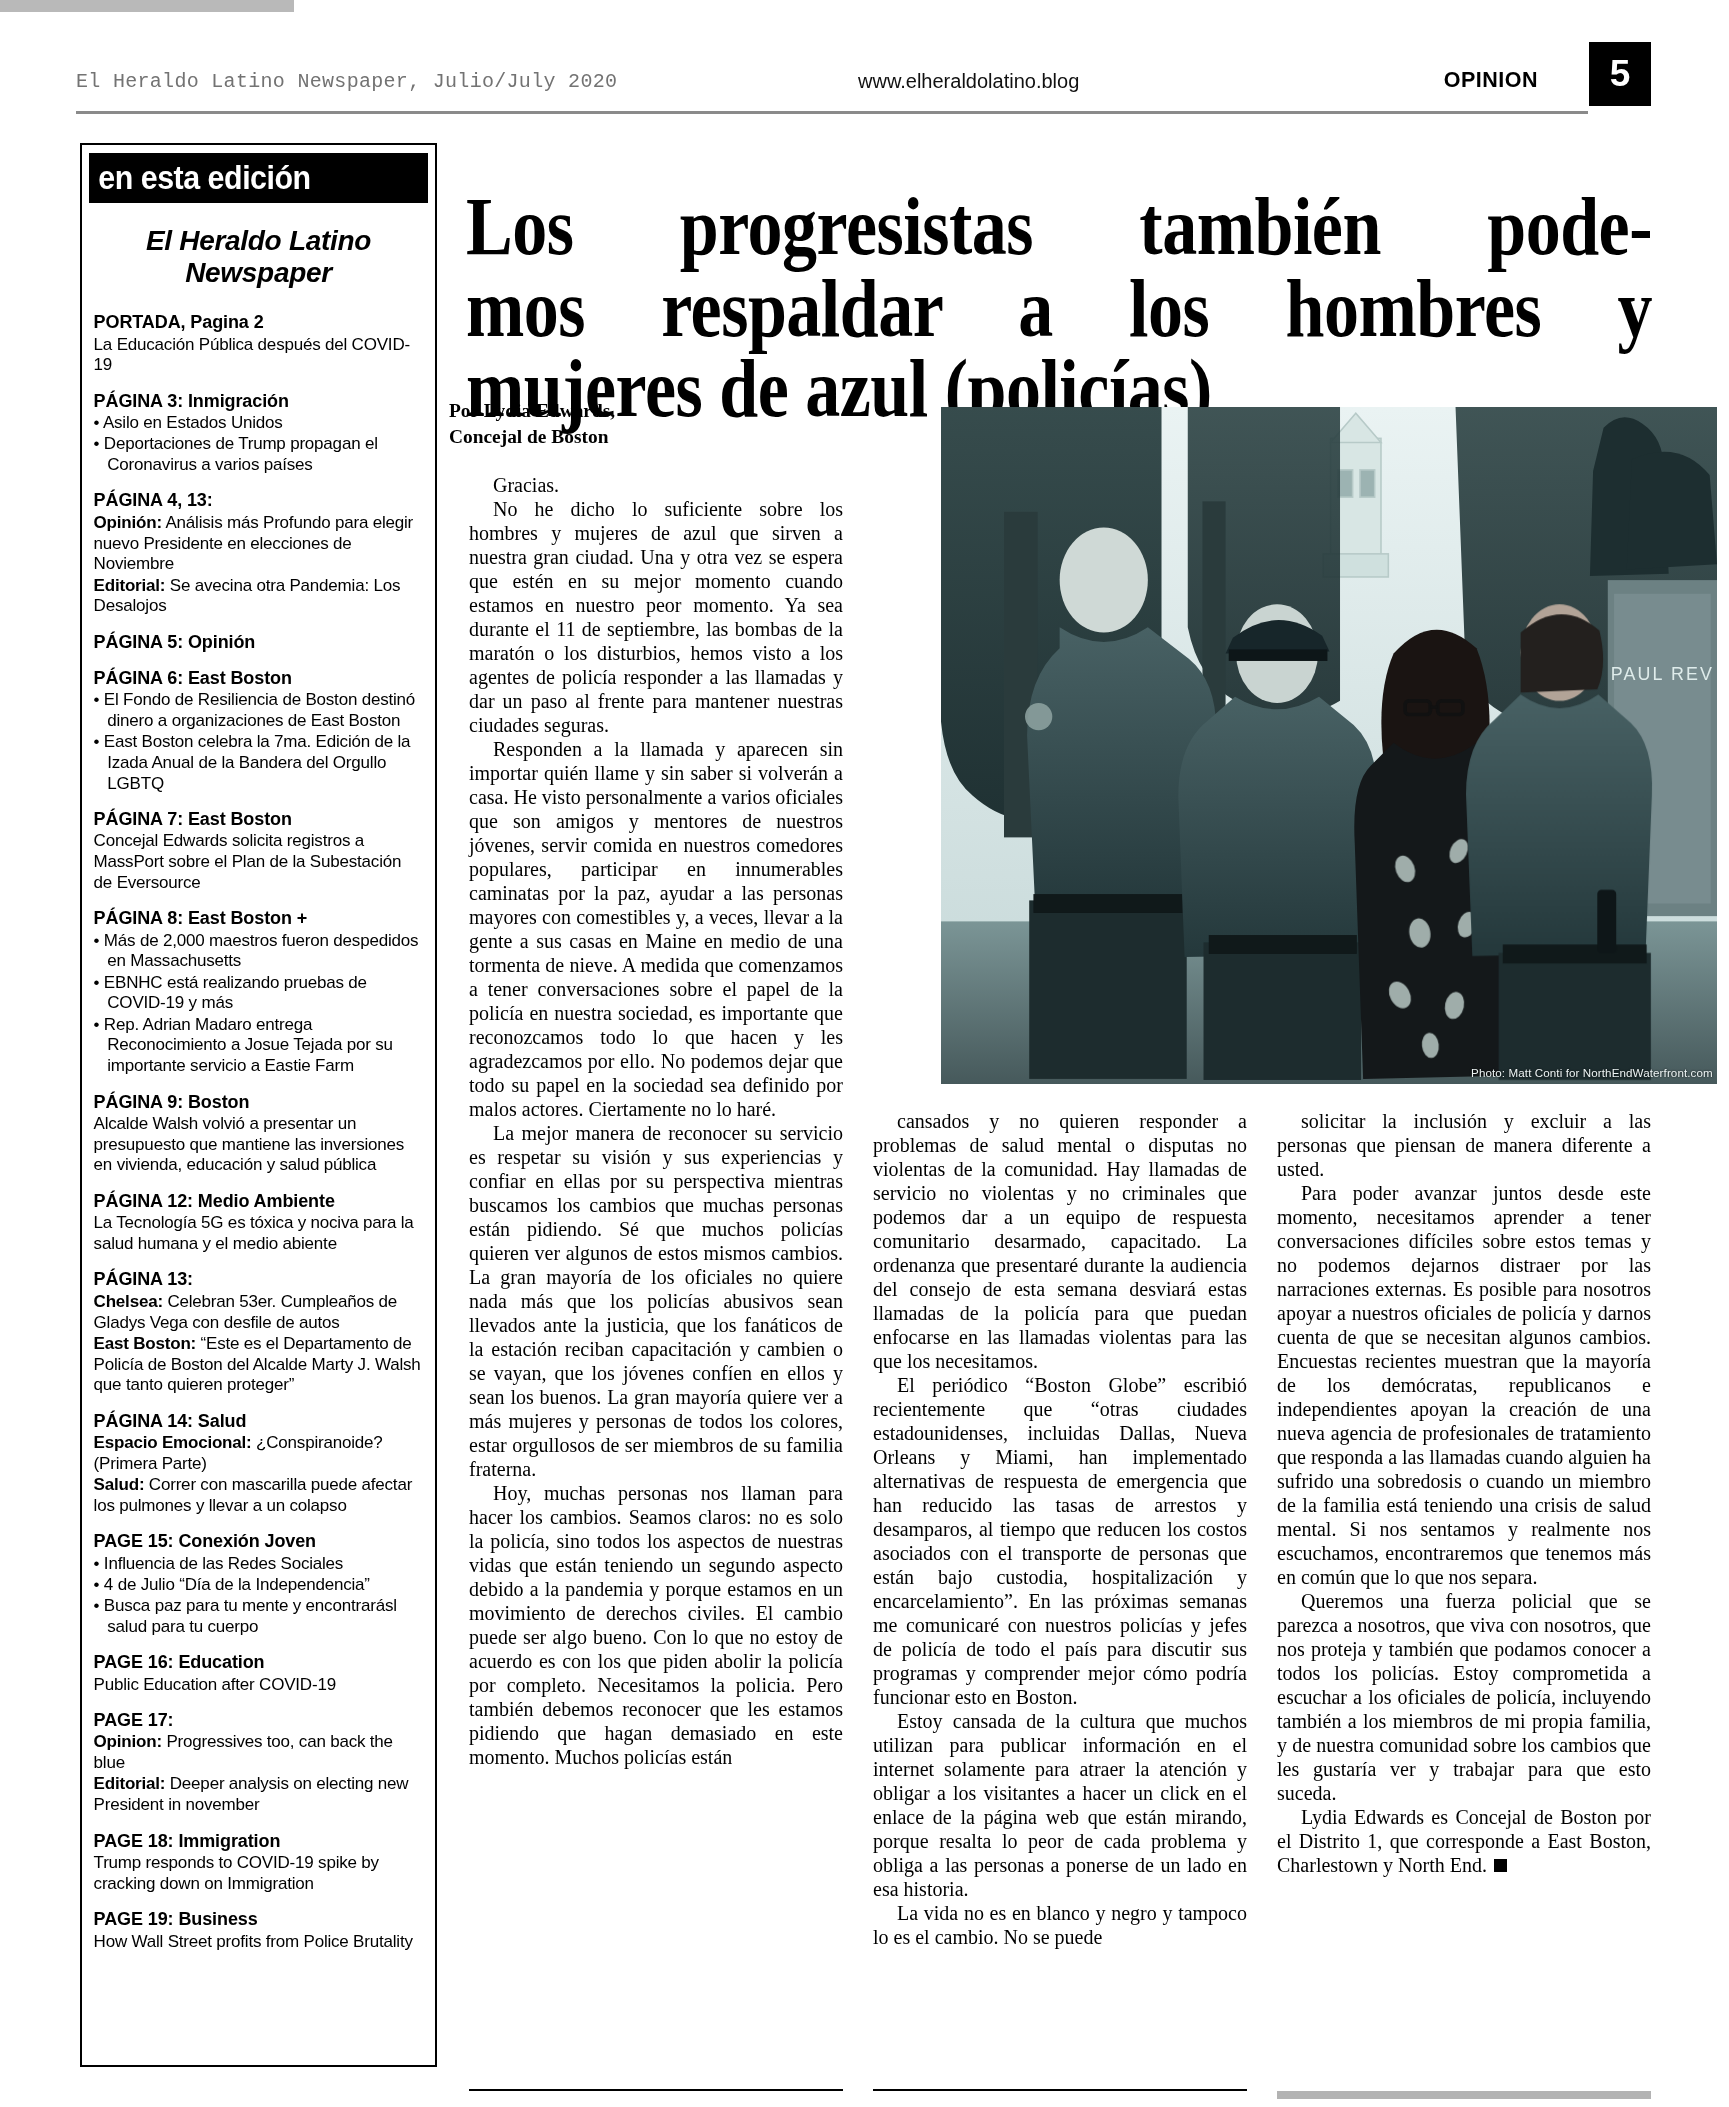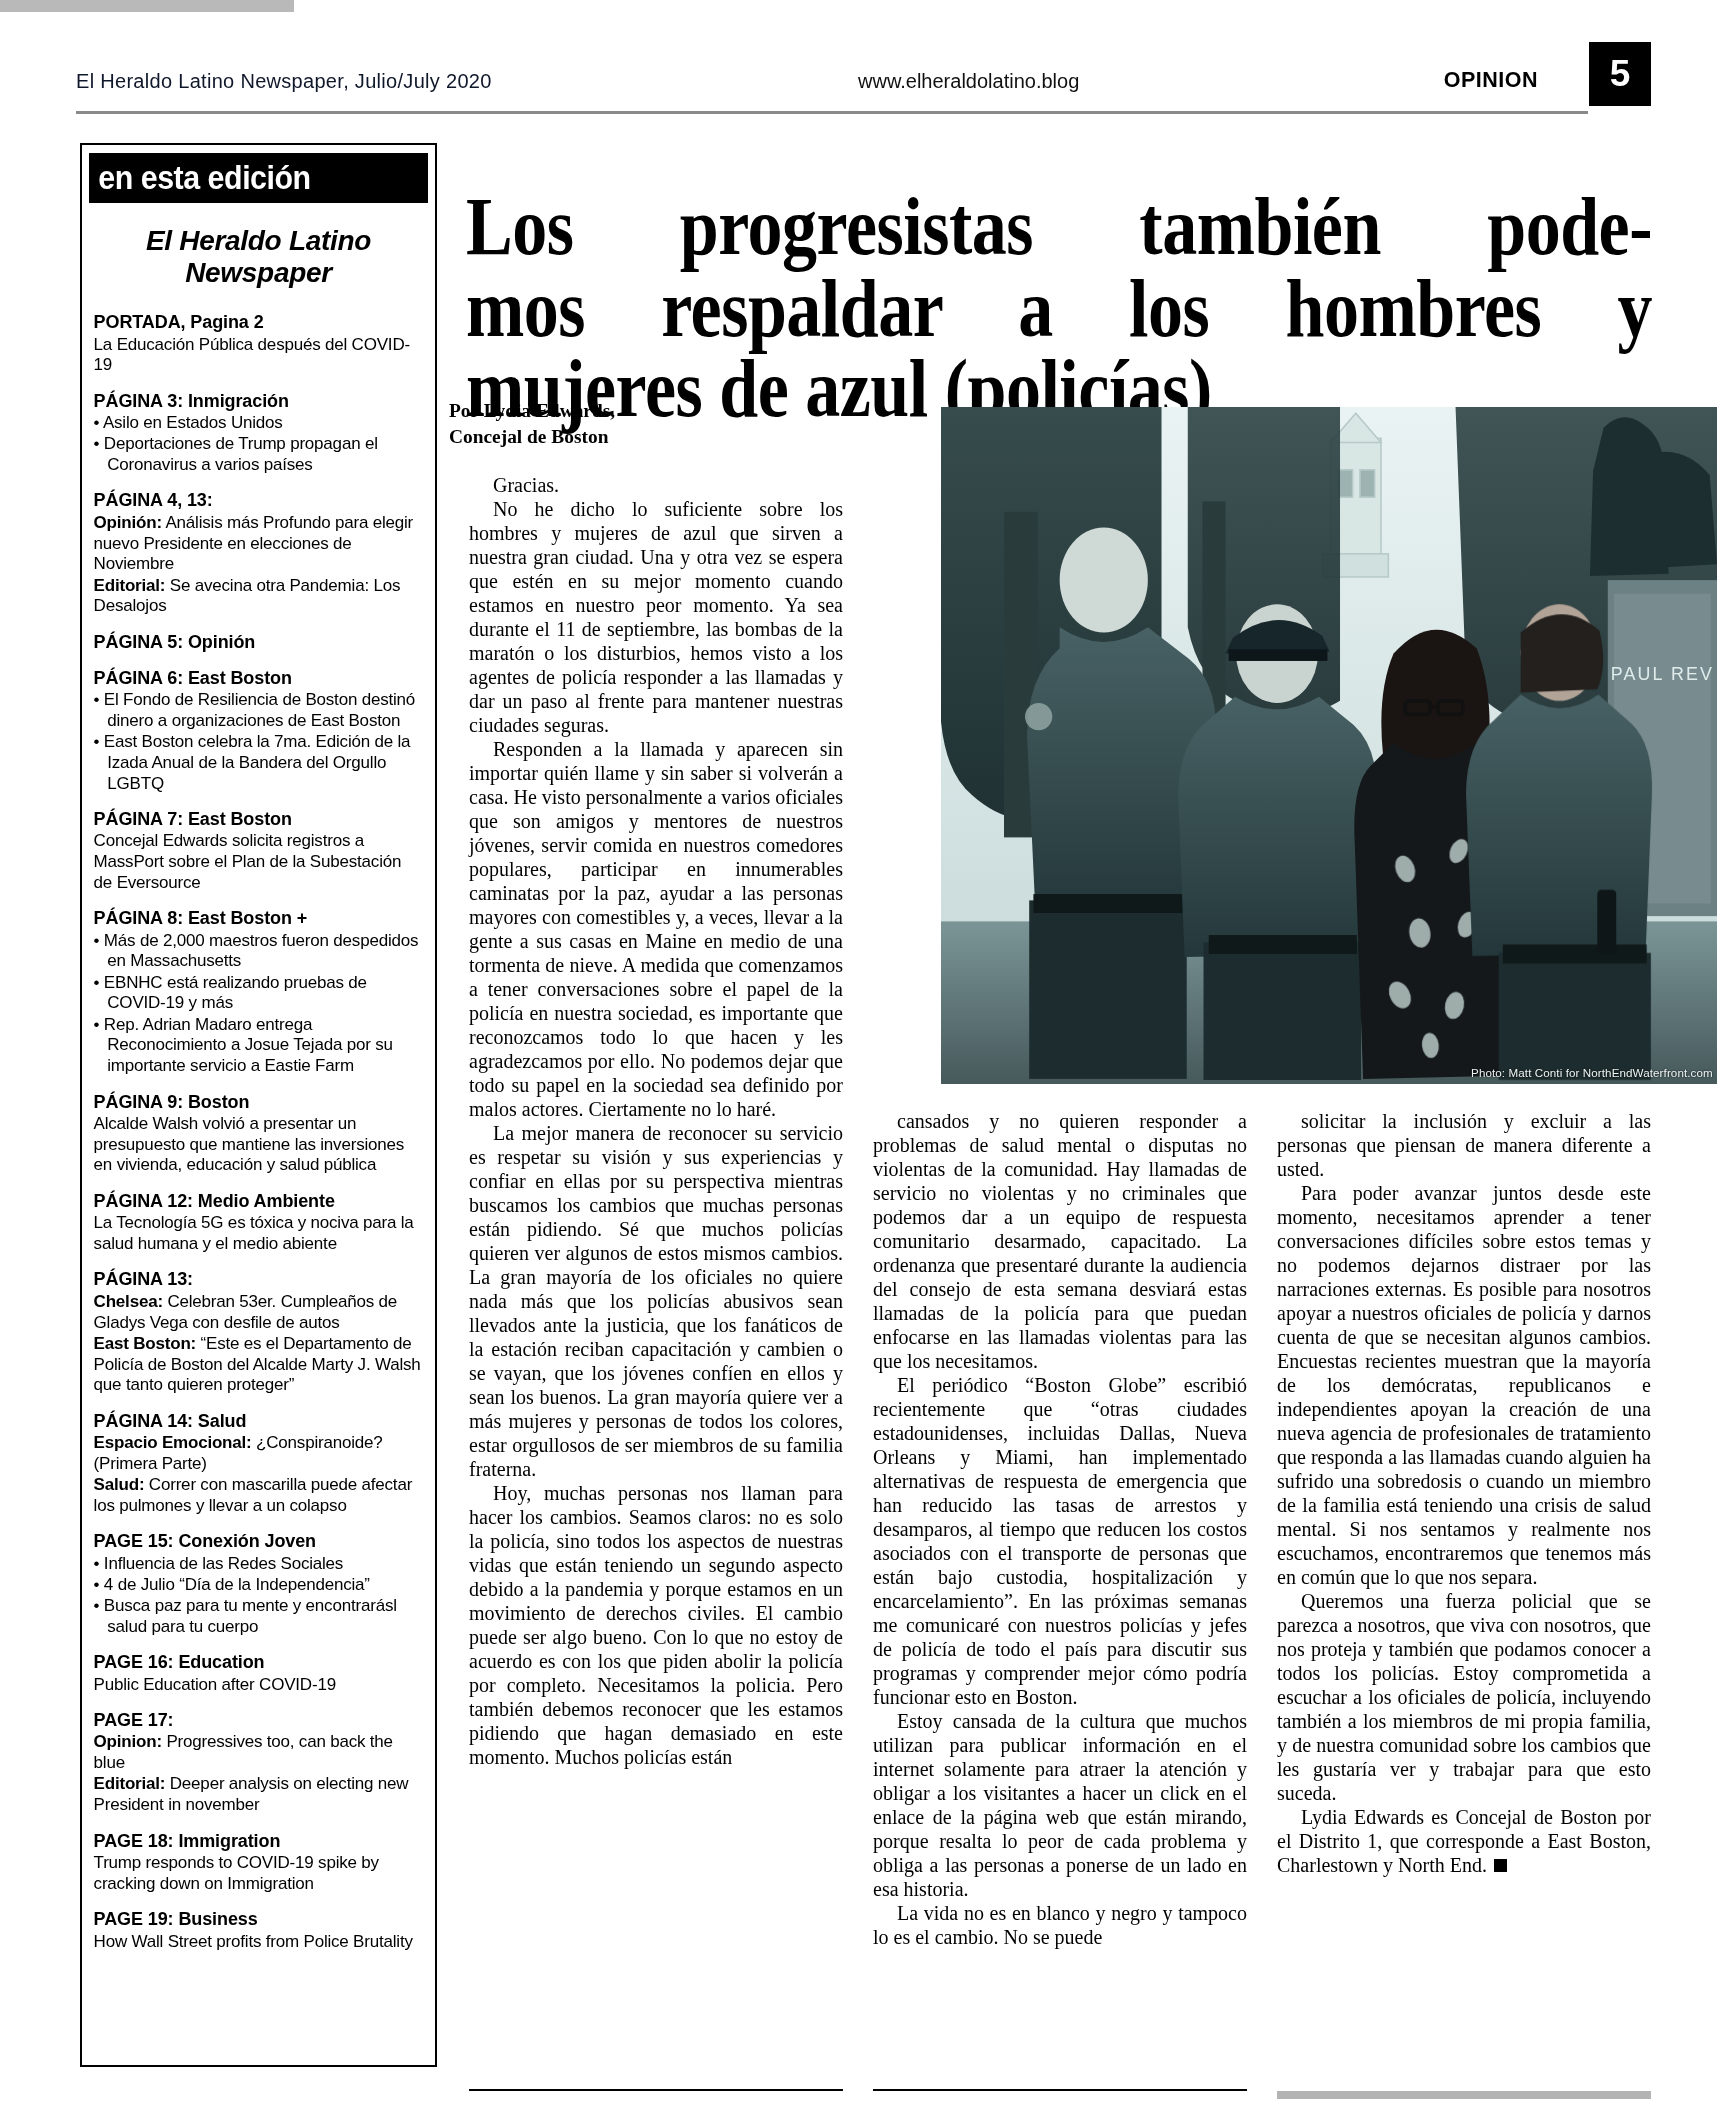--- a/index.html
+++ b/index.html
@@ -27,22 +27,22 @@
     padding: 0;
   }
 
   
   .masthead {
     position:absolute;
     left:76px; top:67px; width:1575px; height:37px;
   }
   .masthead-left {
     position:absolute; left:0; top:3.2px;
-    font-family:Liberation Sans, sans-serif;
-    font-size:20px; letter-spacing:0.3px; color:#0f172a;
+    font-family:Liberation Mono, monospace;
+    font-size:20px; letter-spacing:0.3px; color:#737373;
   }
   .masthead-center {
     position:absolute; left:782px; top:3.2px;
     font-family:"Liberation Sans", sans-serif;
     font-size:20px; color:#111;
   }
   .masthead-section {
     position:absolute; right:113px; top:1.1px;
     font-family:"Liberation Sans", sans-serif;
     font-size:21.5px; font-weight:bold; letter-spacing:0.5px; color:#000;

